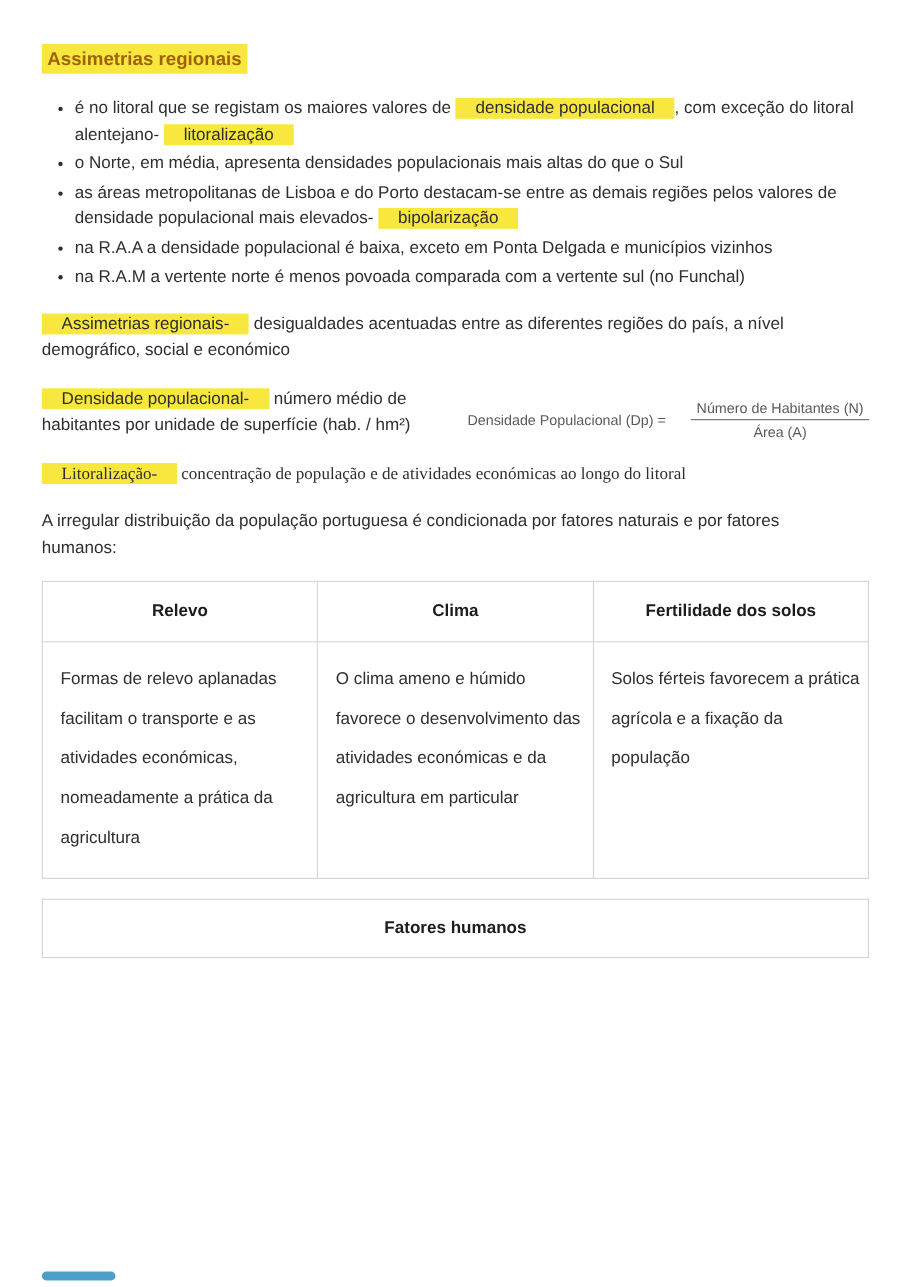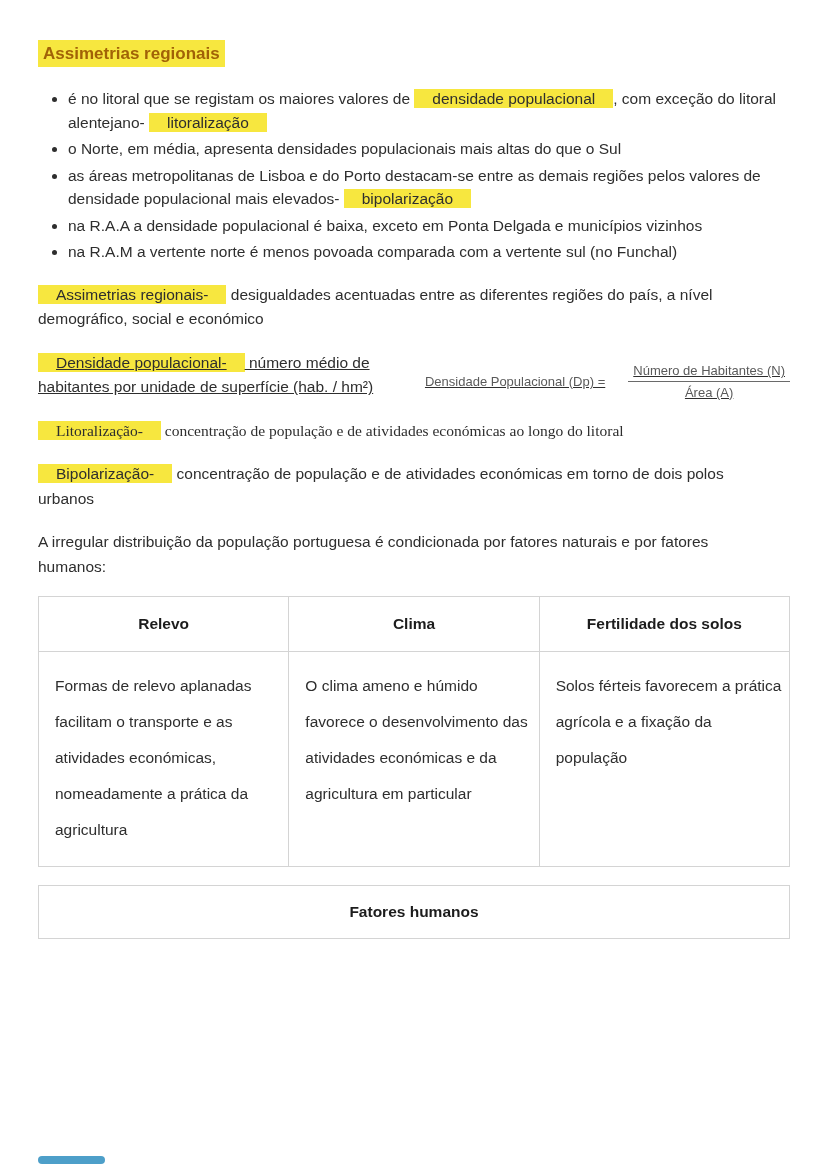--- a/index.html
+++ b/index.html
@@ -43,21 +43,21 @@
 
   
   p.def, p.intro{
     font-size:15.5px;
     line-height:24.5px;
     margin:19px 0 0 0;
     max-width:725px;
   }
 
   
-  .density-row{display:flex;margin-top:19px;text-decoration:underline;}
+  .density-row{display:flex;margin-top:19px;}
   .density-text{
     width:360px;
     font-size:15.5px;
     line-height:24.5px;
   }
   .formula{
     margin-left:36px;
     margin-top:12px;
     display:flex;
     align-items:center;
@@ -157,21 +157,20 @@
       <span>Densidade Populacional (Dp) =</span>
       <span class="frac">
         <span class="num" style="display:block">Número de Habitantes (N)</span>
         <span class="den" style="display:block">Área (A)</span>
       </span>
     </div>
   </div>
 
   <p class="def gap-litoral"><mark class="hl">Litoralização-</mark><span> concentração de população e de atividades económicas ao longo do litoral</span></p>
 
-  <p class="def"><mark class="hl">Bipolarização-</mark><span> concentração de população e de atividades económicas em torno de dois polos urbanos</span></p>
 
   <p class="intro">A irregular distribuição da população portuguesa é condicionada por fatores naturais e por fatores humanos:</p>
 
 
   <table class="factors">
     <thead>
       <tr>
         <th>Relevo</th>
         <th>Clima</th>
         <th>Fertilidade dos solos</th>

